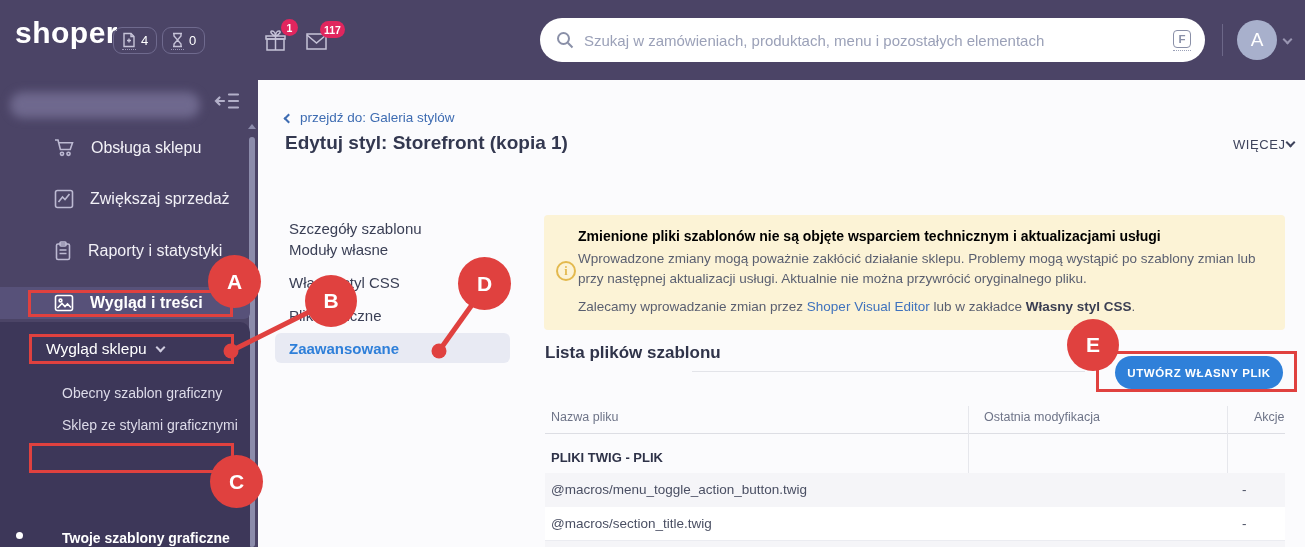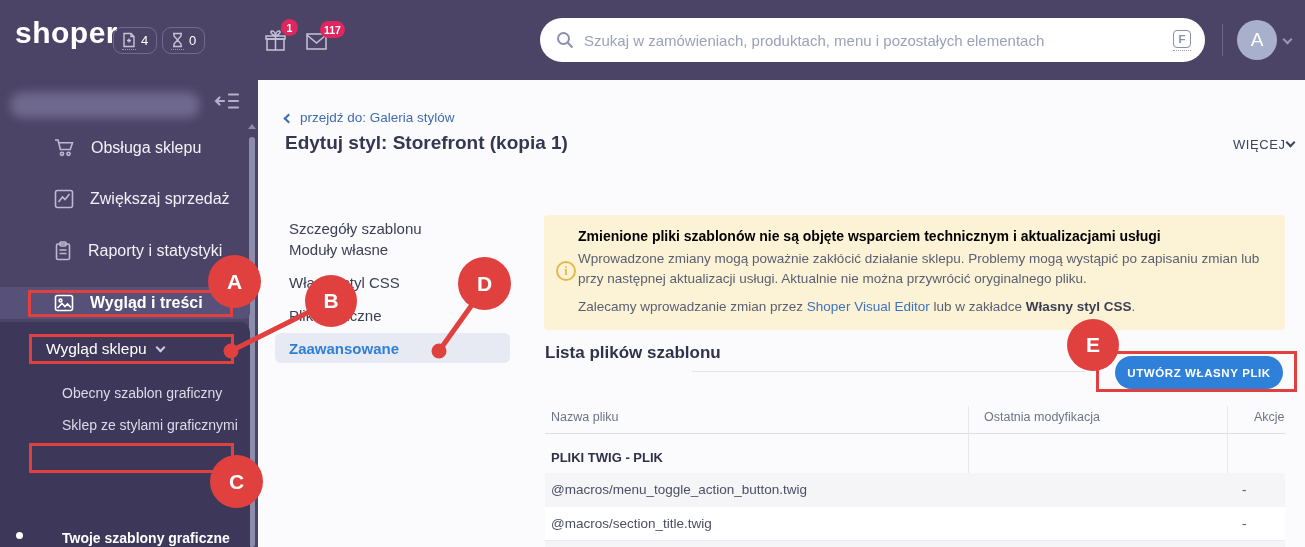--- a/index.html
+++ b/index.html
@@ -252,21 +252,21 @@
   <div class="subnav-item" style="top:140px;">Szczegóły szablonu</div>
   <div class="subnav-item" style="top:161px;">Moduły własne</div>
   <div class="subnav-item" style="top:194px;">Własny styl CSS</div>
   <div class="subnav-item" style="top:227px;">Pliki graficzne</div>
   <div class="subnav-pill"></div>
   <div class="subnav-item active" style="top:260px;">Zaawansowane</div>
 
   <div class="warnbox">
     <span class="warn-icon">i</span>
     <div class="warn-title">Zmienione pliki szablonów nie są objęte wsparciem technicznym i aktualizacjami usługi</div>
-    <div class="warn-body">Wprowadzone zmiany mogą poważnie zakłócić działanie sklepu. Problemy mogą wystąpić po zapisaniu zmian lub przy następnej aktualizacji usługi. Aktualnie nie można przywrócić oryginalnego pliku.</div>
+    <div class="warn-body">Wprowadzone zmiany mogą poważnie zakłócić działanie sklepu. Problemy mogą wystąpić po szablony zmian lub przy następnej aktualizacji usługi. Aktualnie nie można przywrócić oryginalnego pliku.</div>
     <div class="warn-rec"><span>Zalecamy wprowadzanie zmian przez </span><a>Shoper Visual Editor</a><span> lub w zakładce </span><b>Własny styl CSS</b><span>.</span></div>
   </div>
 
   <div class="list-heading">Lista plików szablonu</div>
   <div class="heading-line"></div>
   <button class="create-btn">UTWÓRZ WŁASNY PLIK</button>
 
   <div class="tbl-head-cell" style="left:293px;">Nazwa pliku</div>
   <div class="tbl-head-cell" style="left:726px;">Ostatnia modyfikacja</div>
   <div class="tbl-head-cell" style="left:996px;">Akcje</div>

